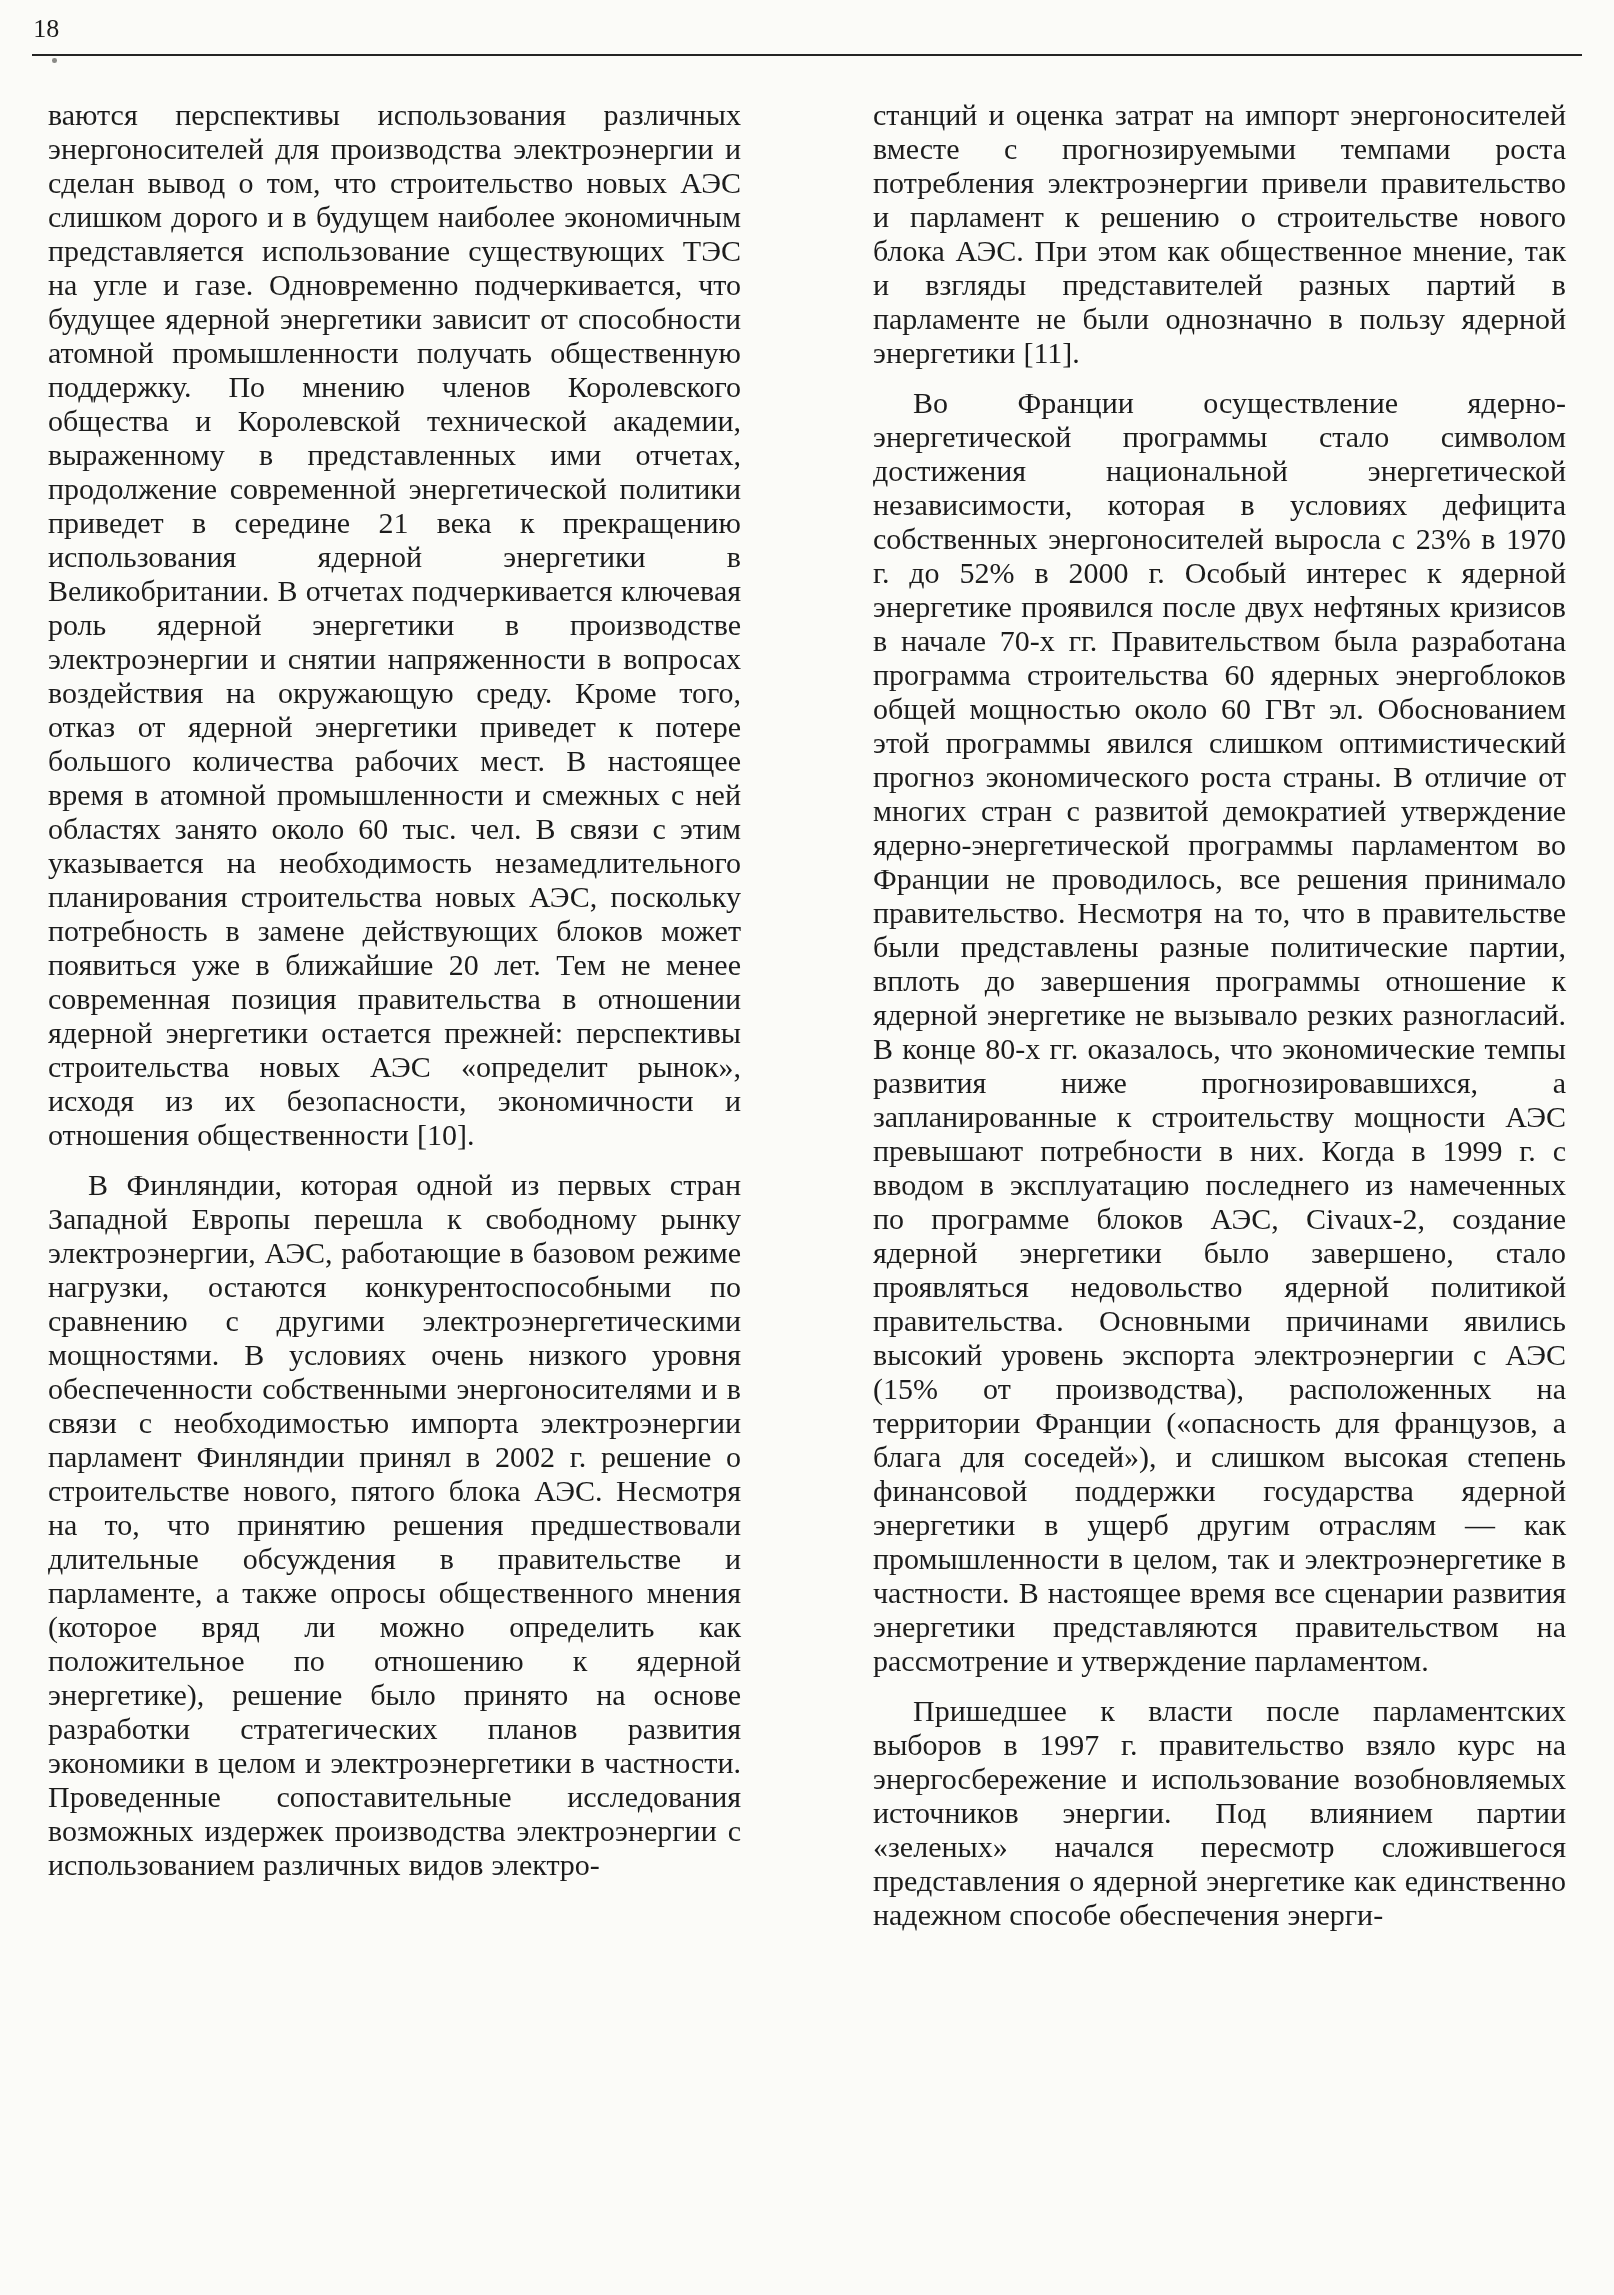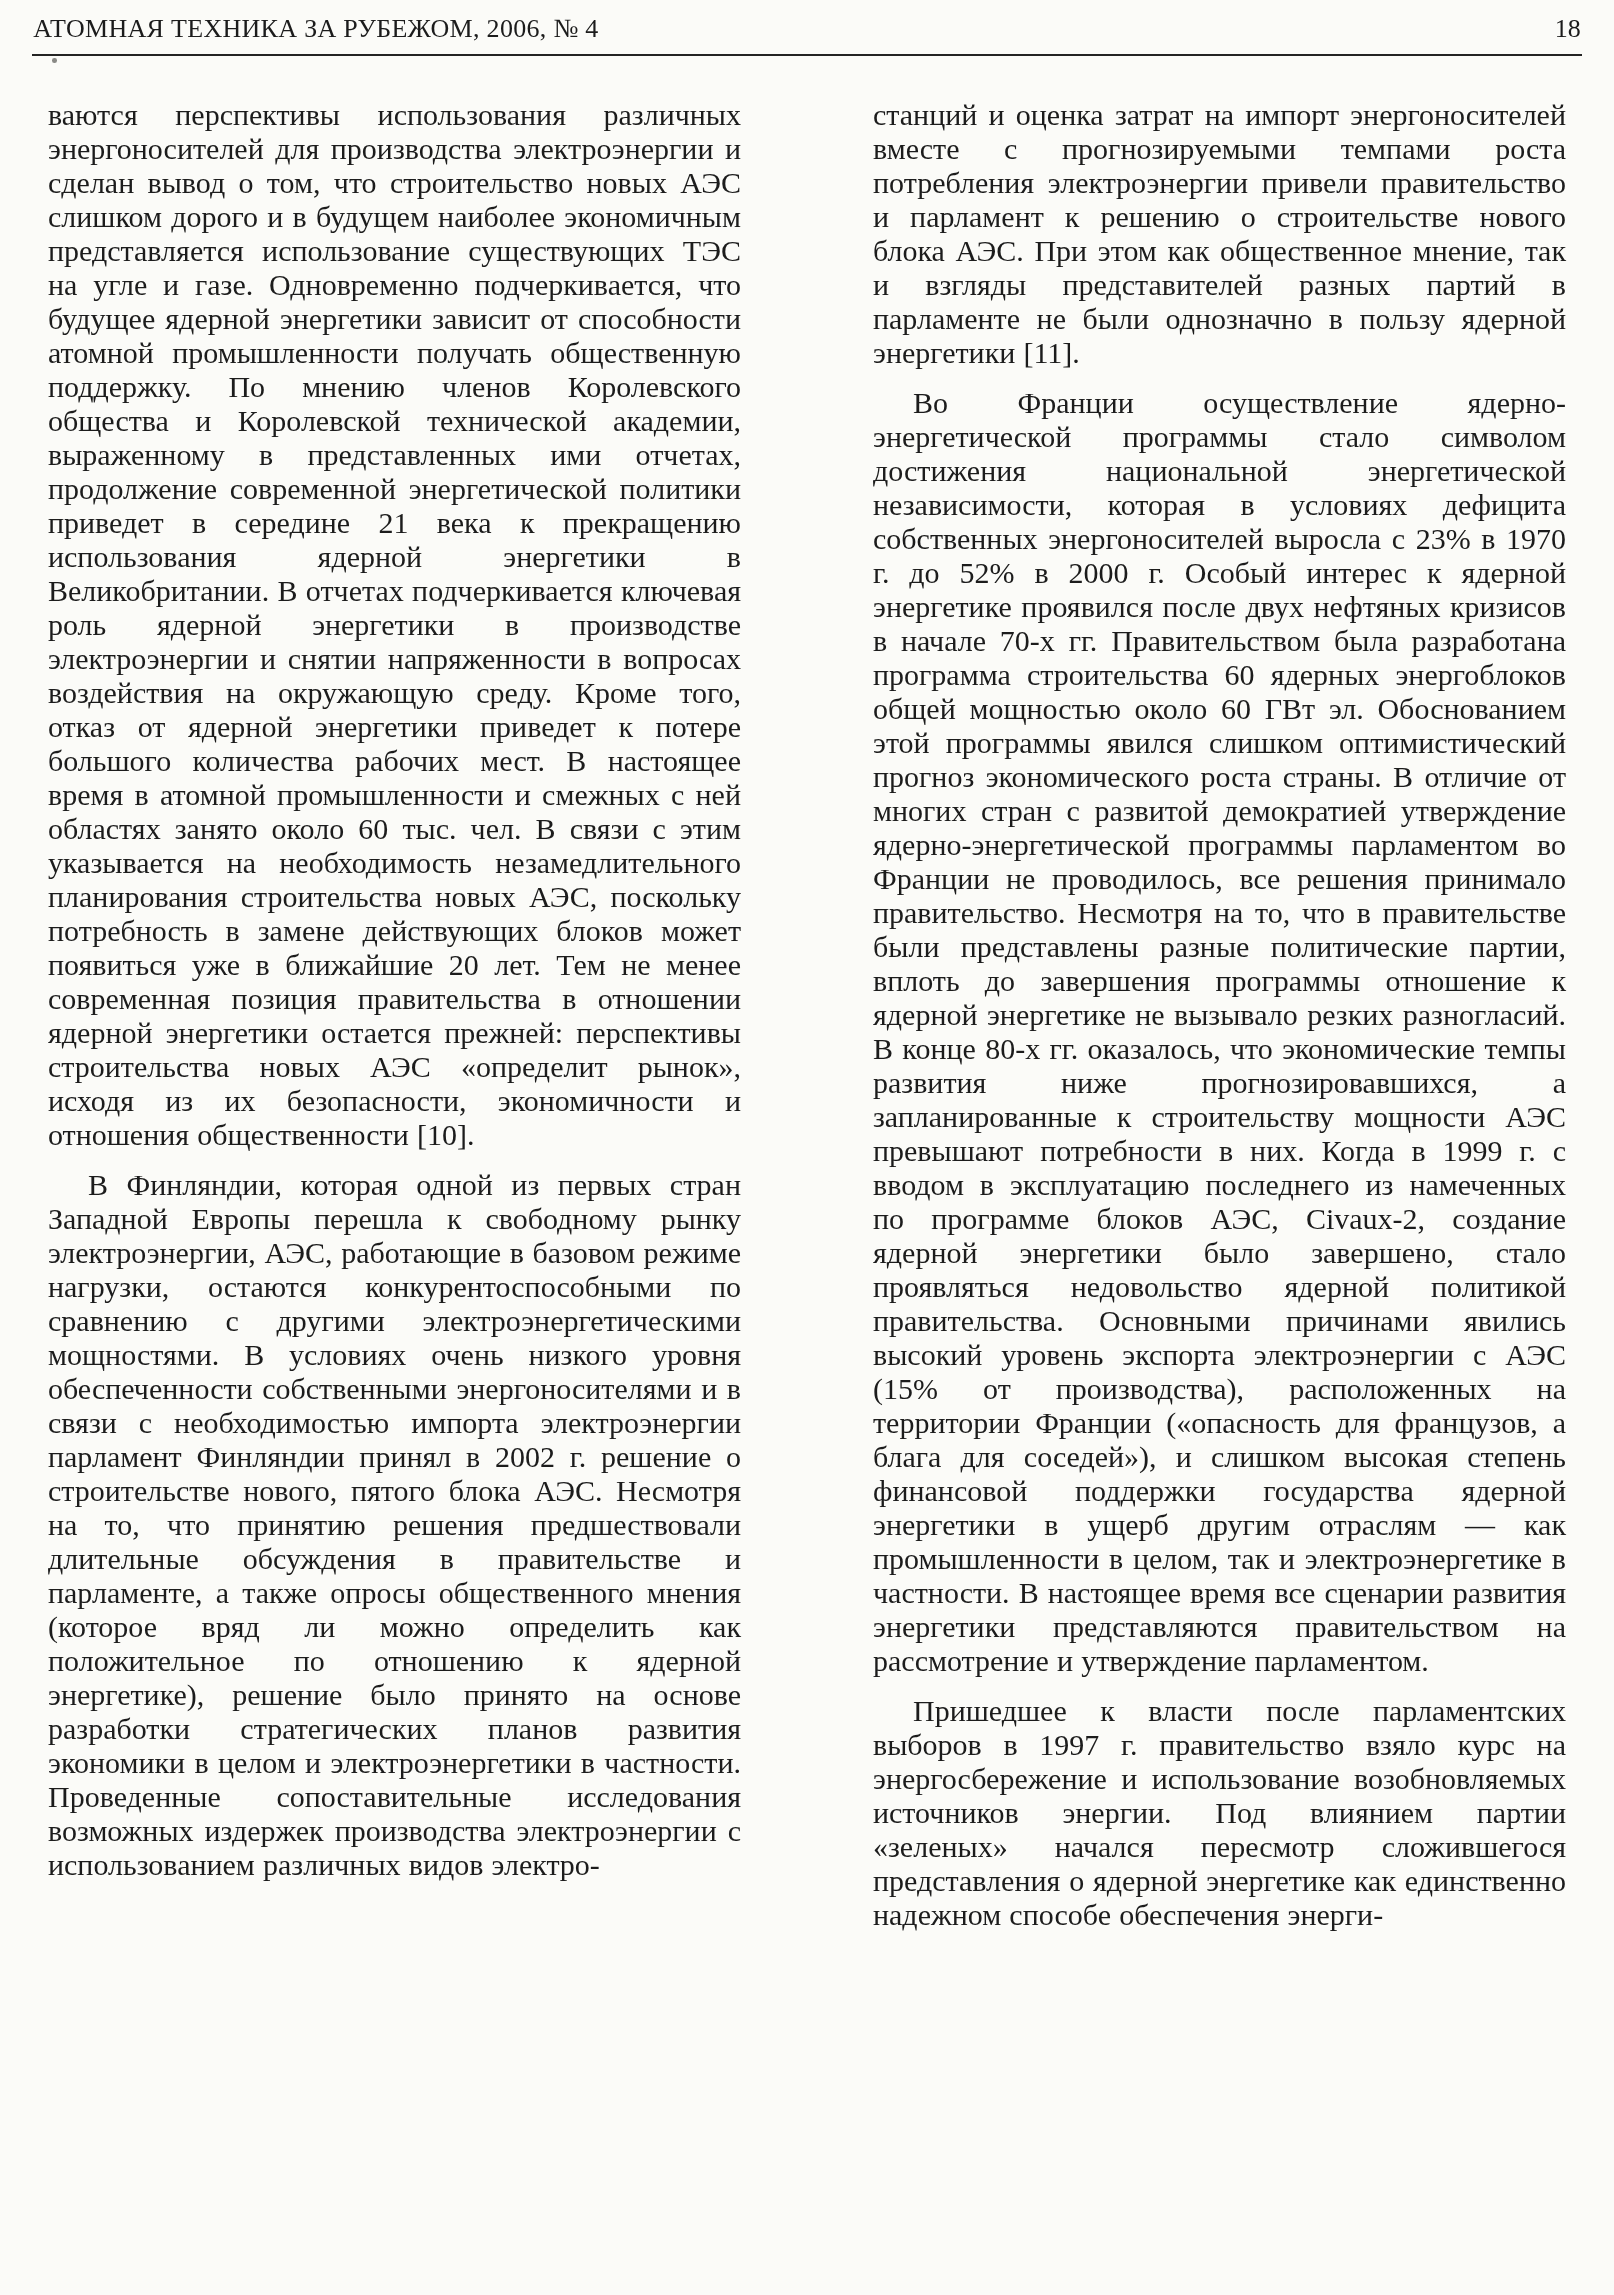--- a/index.html
+++ b/index.html
@@ -66,21 +66,20 @@
     border-radius: 50%;
     background: #8a8a86;
   }
 </style>
 </head>
 <body>
 
 <div class="page">
 
   <div class="running-head">
-    <span class="title">АТОМНАЯ ТЕХНИКА ЗА РУБЕЖОМ, 2006, № 4</span>
     <span class="pageno">18</span>
   </div>
 
   <span class="speck"></span>
 
   <div class="columns">
 
     <div class="col">
       <p>ваются перспективы использования различных энергоносителей для производства электроэнергии и сделан вывод о том, что строительство новых АЭС слишком дорого и в будущем наиболее экономичным представляется использование существующих ТЭС на угле и газе. Одновременно подчеркивается, что будущее ядерной энергетики зависит от способности атомной промышленности получать общественную поддержку. По мнению членов Королевского общества и Королевской технической академии, выраженному в представленных ими отчетах, продолжение современной энергетической политики приведет в середине 21 века к прекращению использования ядерной энергетики в Великобритании. В отчетах подчеркивается ключевая роль ядерной энергетики в производстве электроэнергии и снятии напряженности в вопросах воздействия на окружающую среду. Кроме того, отказ от ядерной энергетики приведет к потере большого количества рабочих мест. В настоящее время в атомной промышленности и смежных с ней областях занято около 60 тыс. чел. В связи с этим указывается на необходимость незамедлительного планирования строительства новых АЭС, поскольку потребность в замене действующих блоков может появиться уже в ближайшие 20 лет. Тем не менее современная позиция правительства в отношении ядерной энергетики остается прежней: перспективы строительства новых АЭС «определит рынок», исходя из их безопасности, экономичности и отношения общественности [10].</p>
       <p class="indent">В Финляндии, которая одной из первых стран Западной Европы перешла к свободному рынку электроэнергии, АЭС, работающие в базовом режиме нагрузки, остаются конкурентоспособными по сравнению с другими электроэнергетическими мощностями. В условиях очень низкого уровня обеспеченности собственными энергоносителями и в связи с необходимостью импорта электроэнергии парламент Финляндии принял в 2002 г. решение о строительстве нового, пятого блока АЭС. Несмотря на то, что принятию решения предшествовали длительные обсуждения в правительстве и парламенте, а также опросы общественного мнения (которое вряд ли можно определить как положительное по отношению к ядерной энергетике), решение было принято на основе разработки стратегических планов развития экономики в целом и электроэнергетики в частности. Проведенные сопоставительные исследования возможных издержек производства электроэнергии с использованием различных видов электро-</p>

